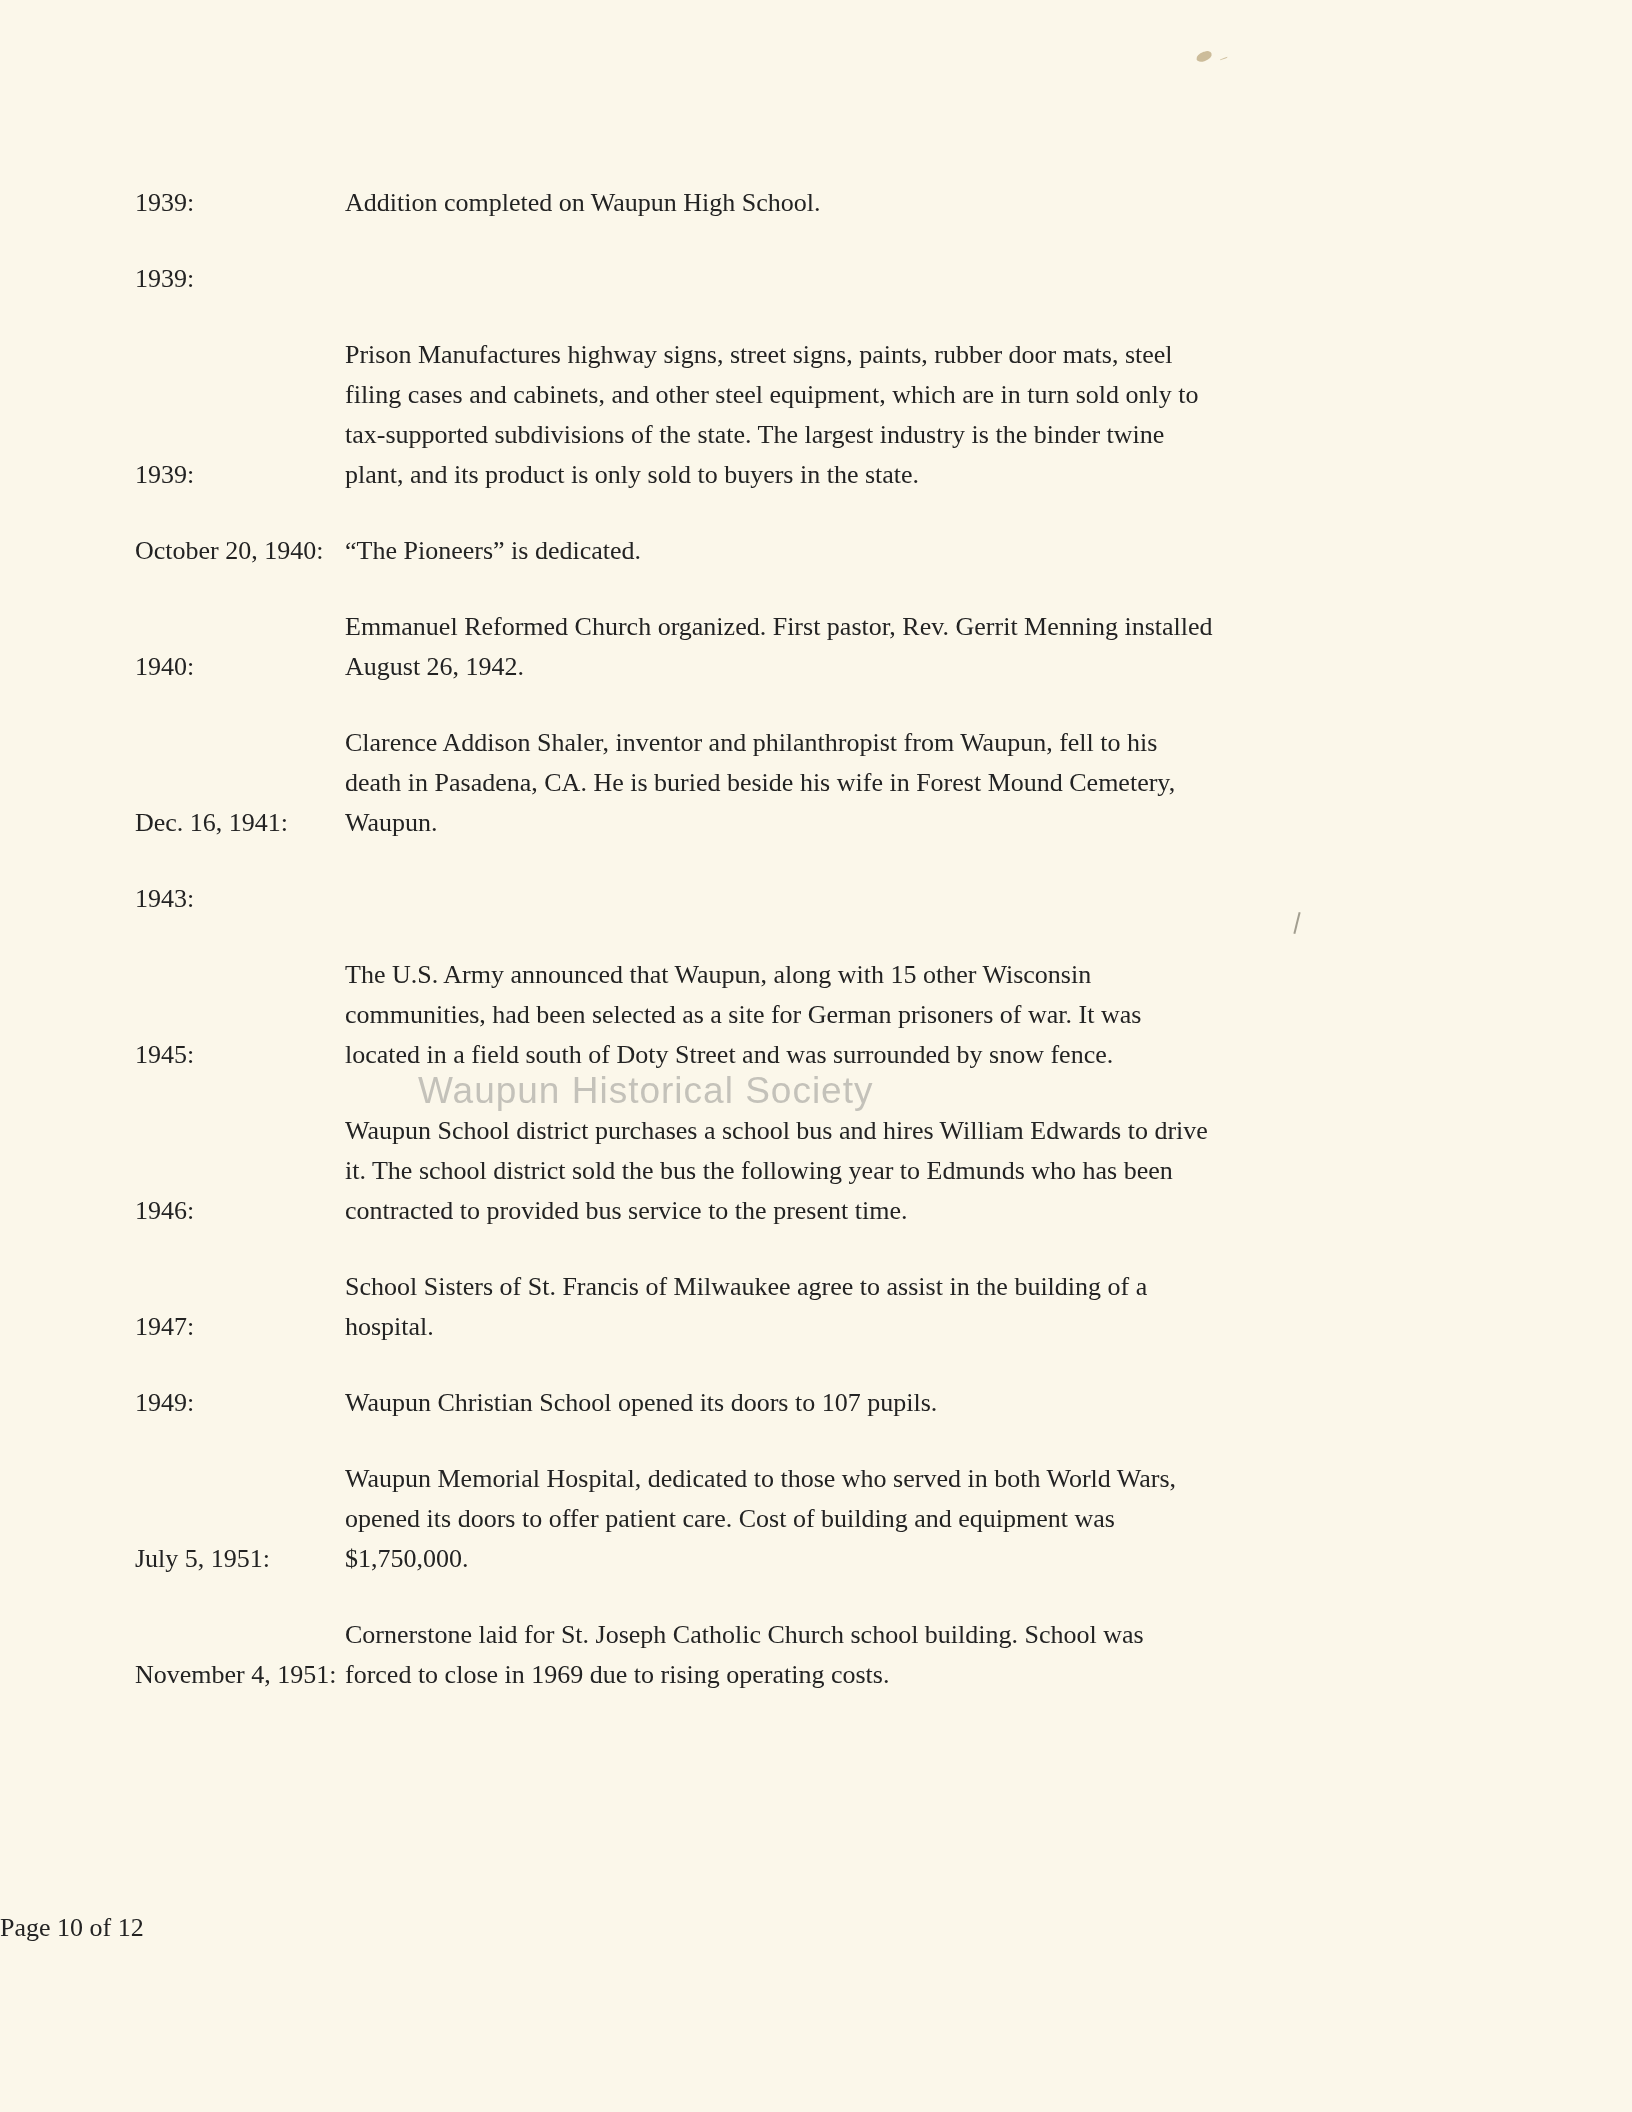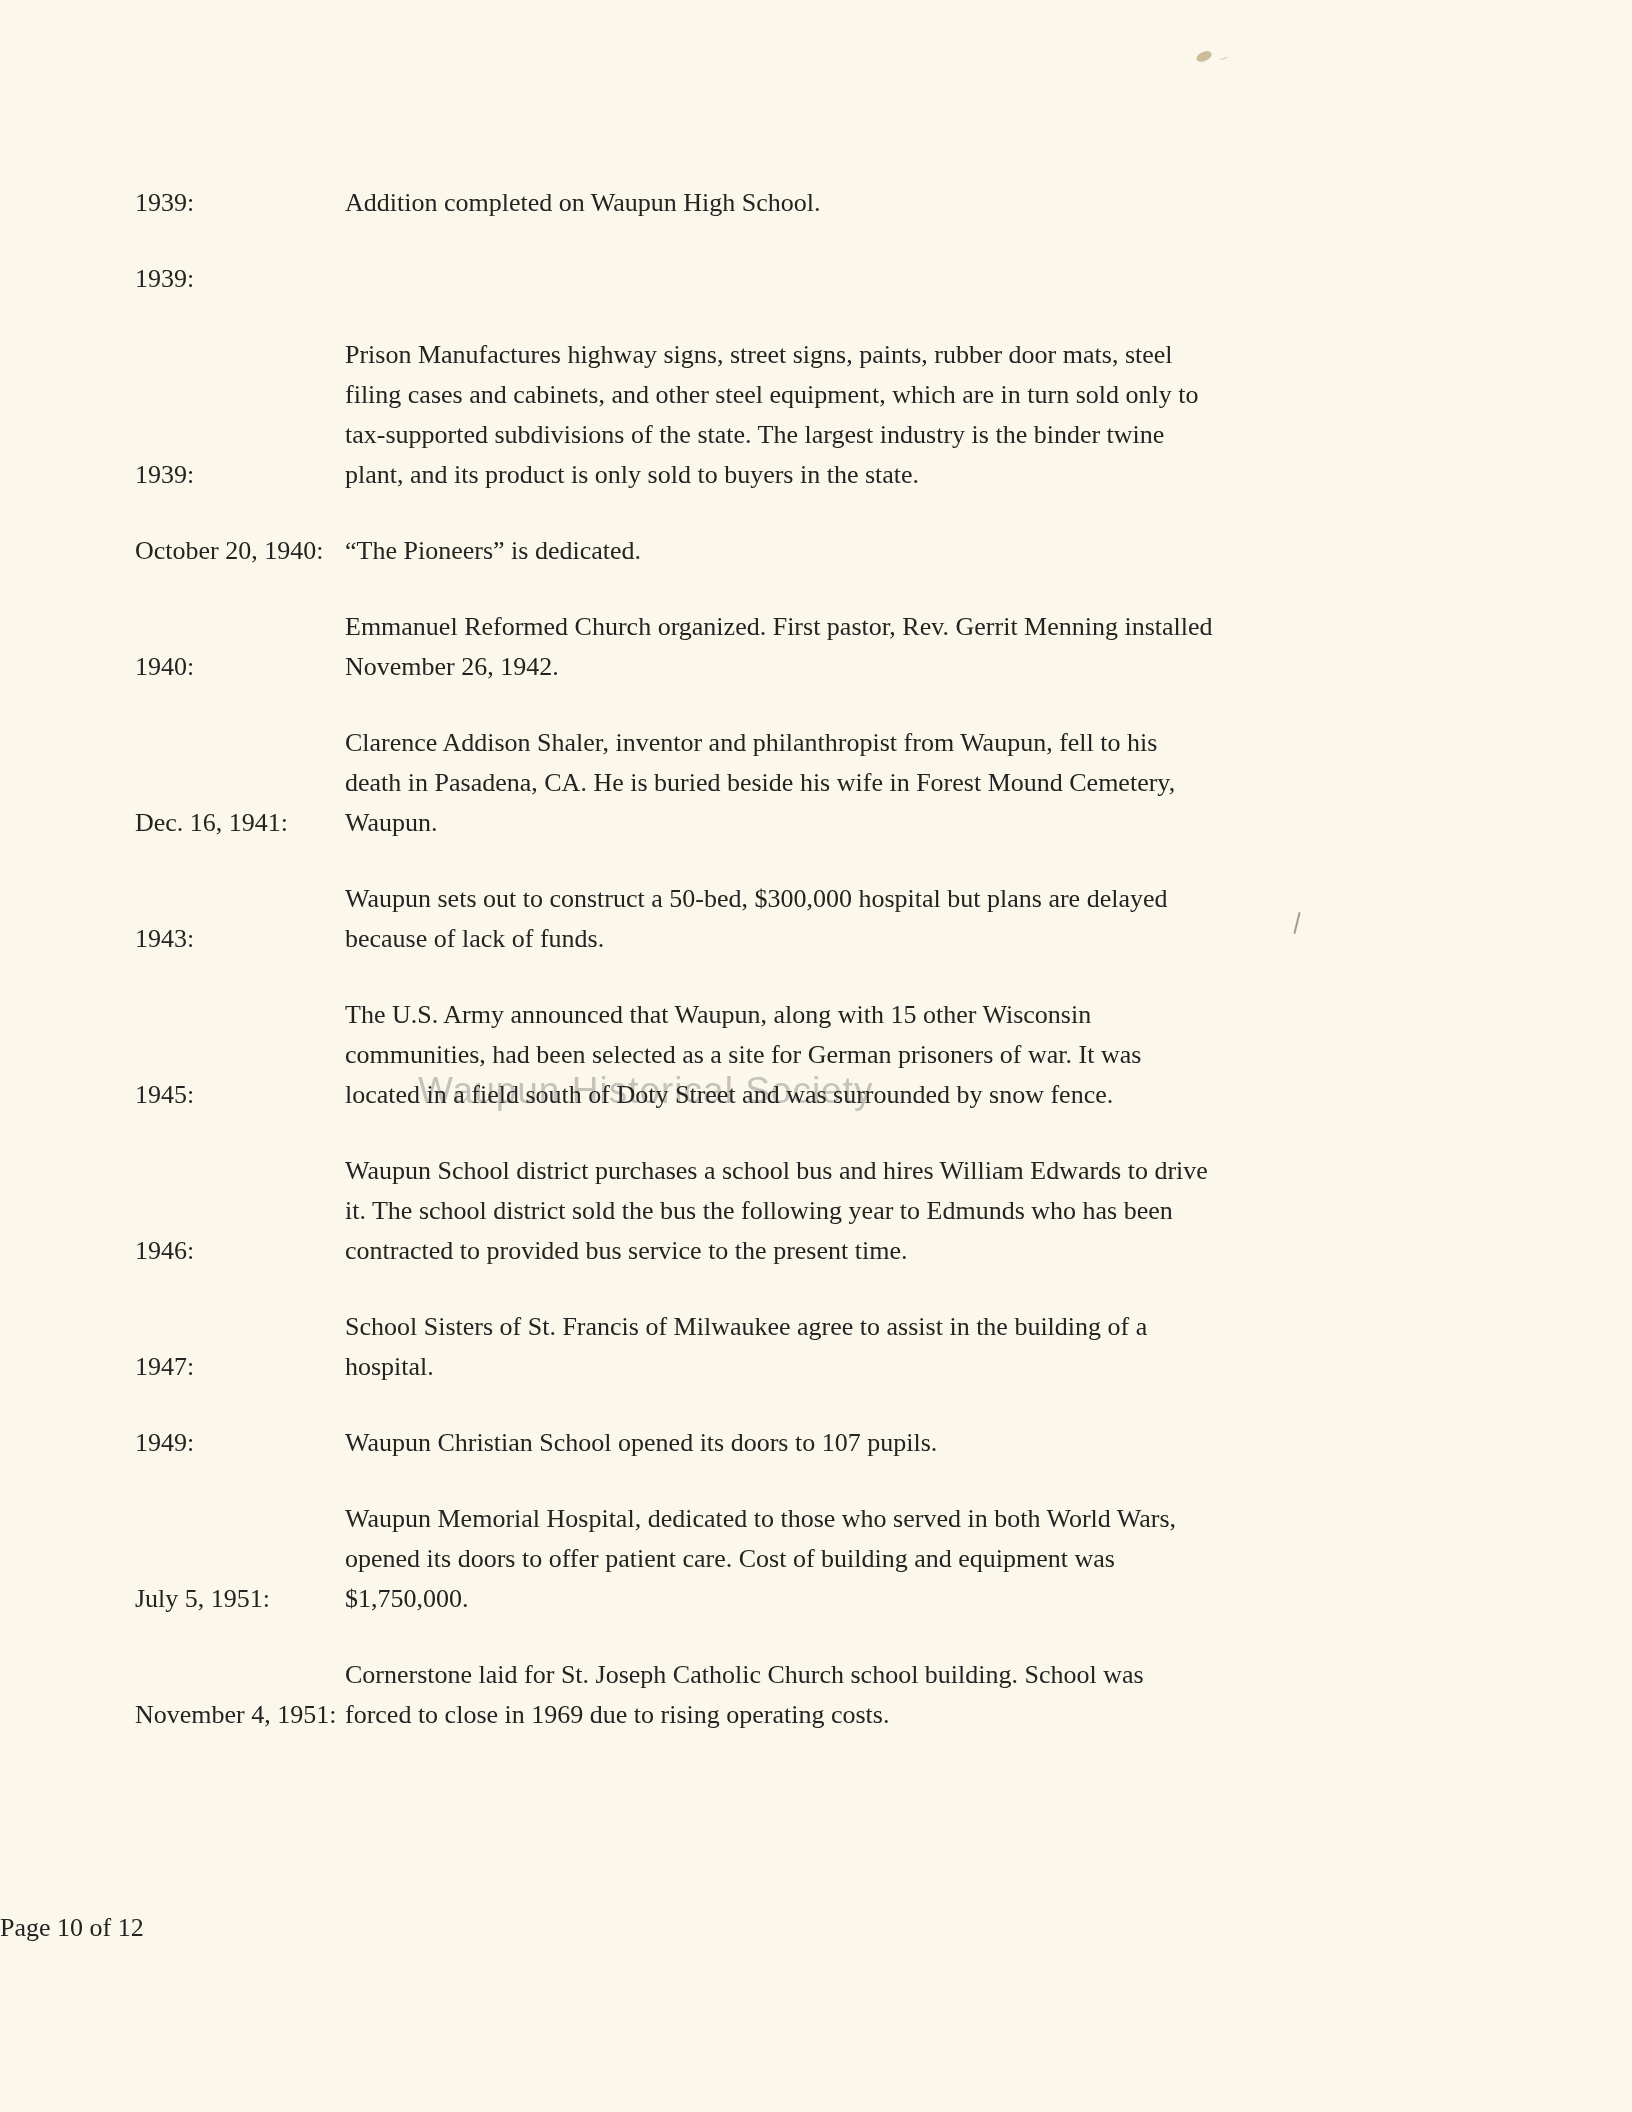--- a/index.html
+++ b/index.html
@@ -118,31 +118,30 @@
       <div class="entry-text">Prison Manufactures highway signs, street signs, paints, rubber door mats, steel filing cases and cabinets, and other steel equipment, which are in turn sold only to tax-supported subdivisions of the state. The largest industry is the binder twine plant, and its product is only sold to buyers in the state.</div>
     </div>
 
     <div class="entry">
       <div class="entry-date">October 20, 1940:</div>
       <div class="entry-text">“The Pioneers” is dedicated.</div>
     </div>
 
     <div class="entry">
       <div class="entry-date">1940:</div>
-      <div class="entry-text">Emmanuel Reformed Church organized. First pastor, Rev. Gerrit Menning installed November 26, 1942.</div>
+      <div class="entry-text">Emmanuel Reformed Church organized. First pastor, Rev. Gerrit Menning installed August 26, 1942.</div>
     </div>
 
     <div class="entry">
       <div class="entry-date">Dec. 16, 1941:</div>
       <div class="entry-text">Clarence Addison Shaler, inventor and philanthropist from Waupun, fell to his death in Pasadena, CA. He is buried beside his wife in Forest Mound Cemetery, Waupun.</div>
     </div>
 
     <div class="entry">
       <div class="entry-date">1943:</div>
-      <div class="entry-text">Waupun sets out to construct a 50-bed, $300,000 hospital but plans are delayed because of lack of funds.</div>
     </div>
 
     <div class="entry">
       <div class="entry-date">1945:</div>
       <div class="entry-text">The U.S. Army announced that Waupun, along with 15 other Wisconsin communities, had been selected as a site for German prisoners of war. It was located in a field south of Doty Street and was surrounded by snow fence.</div>
     </div>
 
     <div class="entry">
       <div class="entry-date">1946:</div>
       <div class="entry-text">Waupun School district purchases a school bus and hires William Edwards to drive it. The school district sold the bus the following year to Edmunds who has been contracted to provided bus service to the present time.</div>

